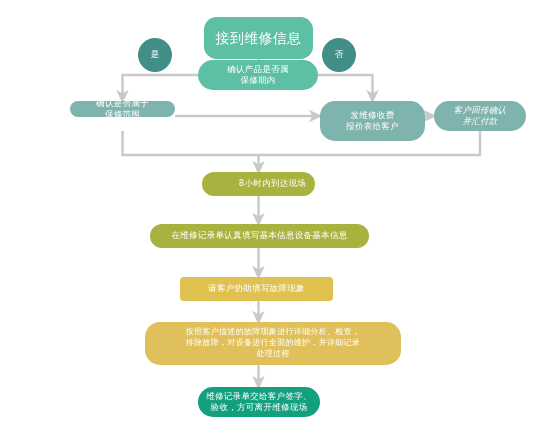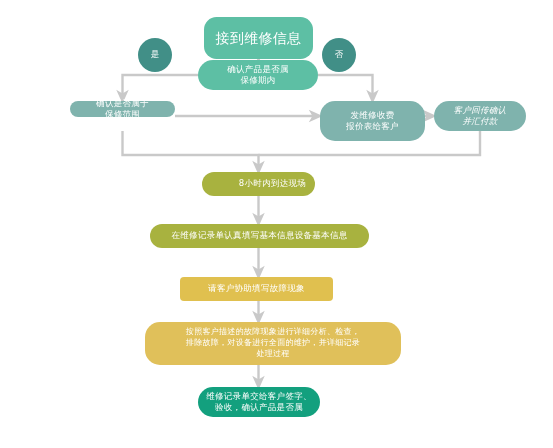--- a/index.html
+++ b/index.html
@@ -79,18 +79,18 @@
 报价表给客户</div>
       <div class="node" style="left: 434px; top: 101px; width: 92px; height: 30px; background: rgb(127, 179, 173); font-size: 8.5px; border-radius: 15px; font-style: italic;">客户回传确认
 并汇付款</div>
       <div class="node" style="left: 202px; top: 172px; width: 113px; height: 24px; background: rgb(168, 178, 63); font-size: 8.5px; border-radius: 12px; padding-left: 36px;">8小时内到达现场</div>
       <div class="node" style="left: 150px; top: 224px; width: 219px; height: 24px; background: rgb(168, 178, 63); font-size: 8.5px; border-radius: 12px;">在维修记录单认真填写基本信息设备基本信息</div>
       <div class="node" style="left: 180px; top: 277px; width: 153px; height: 24px; background: rgb(224, 192, 79); font-size: 8.5px; border-radius: 4px;">请客户协助填写故障现象</div>
       <div class="node" style="left: 145px; top: 322px; width: 256px; height: 43px; background: rgb(224, 192, 90); font-size: 8px; border-radius: 15px;">按照客户描述的故障现象进行详细分析、检查，
 排除故障，对设备进行全面的维护，并详细记录
 处理过程</div>
       <div class="node" style="left: 198px; top: 387px; width: 122px; height: 30px; background: rgb(19, 160, 126); font-size: 8.5px; border-radius: 15px;">维修记录单交给客户签字、
-验收，确认产品是否属</div>
+验收，方可离开维修现场</div>
       <div class="circle" style="left: 138px; top: 38px; width: 34px; height: 34px; background: rgb(65, 143, 135); font-size: 8.5px;">是</div>
       <div class="circle" style="left: 322px; top: 38px; width: 34px; height: 34px; background: rgb(65, 143, 135); font-size: 8.5px;">否</div>
     </div>
 
 </div>
 
 </body></html>

